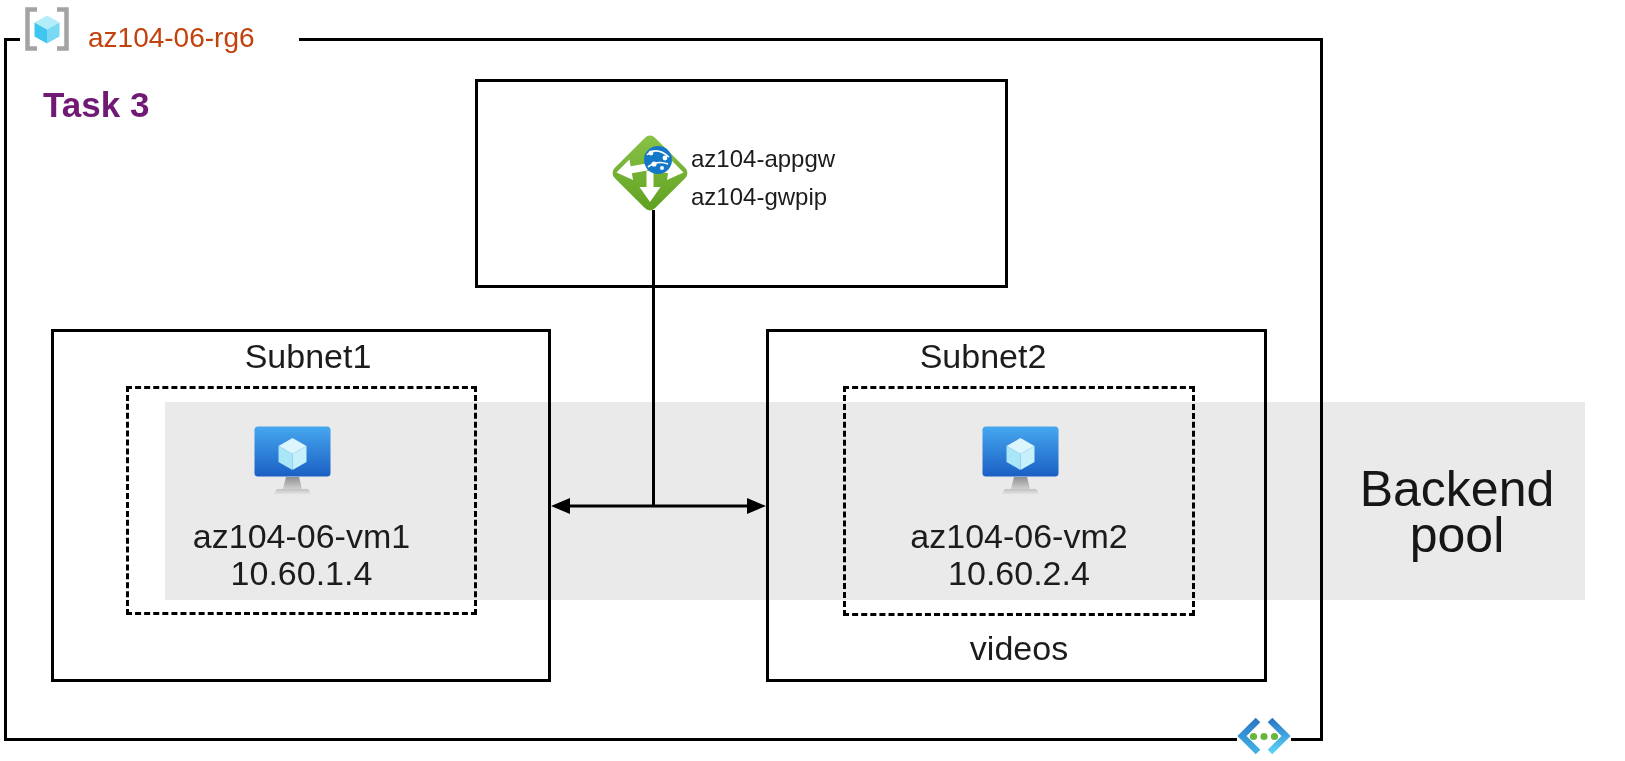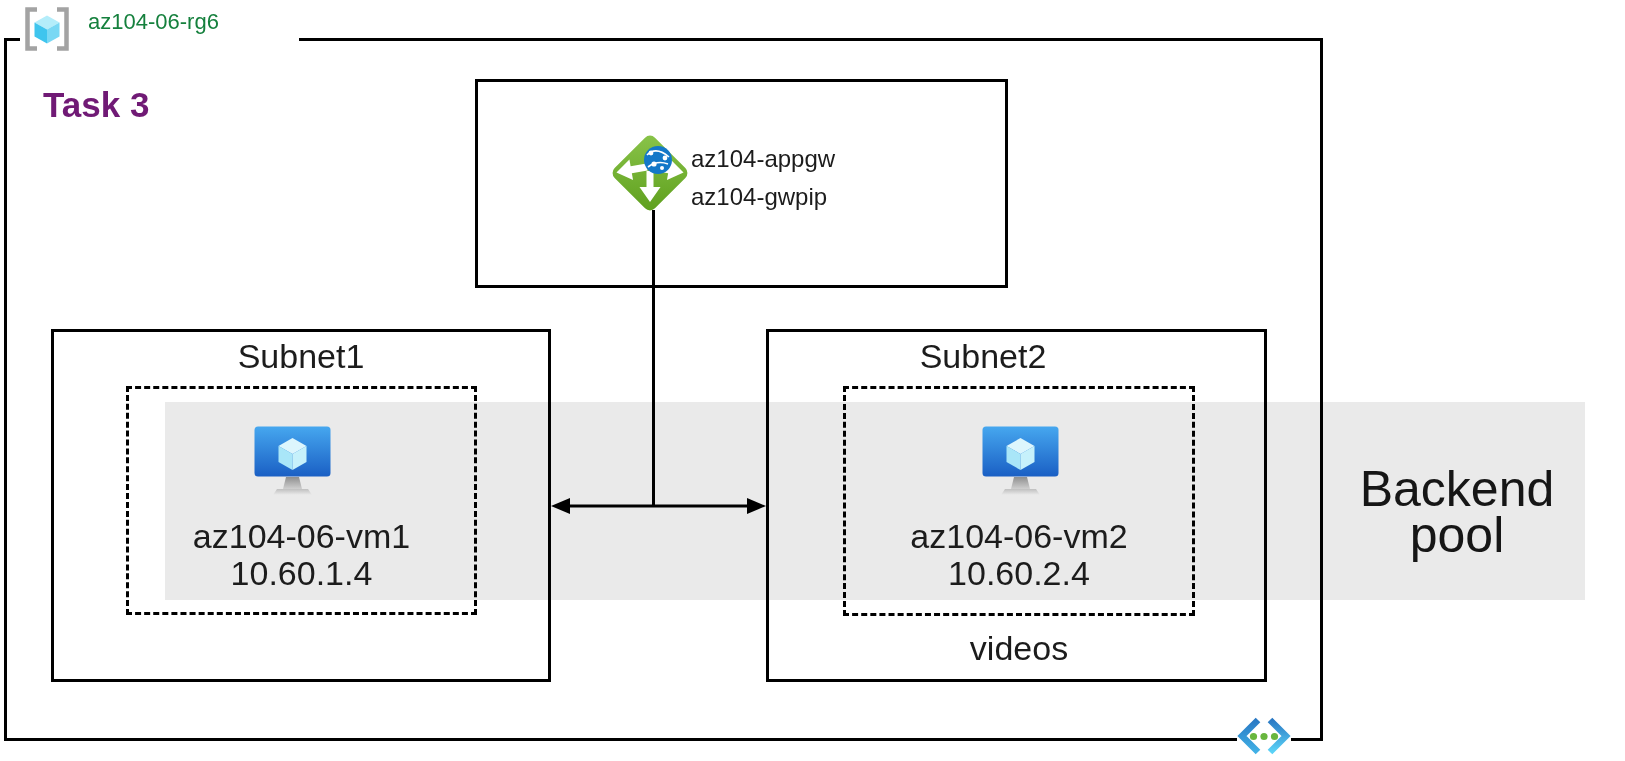--- a/index.html
+++ b/index.html
@@ -9,35 +9,35 @@
   }
   .abs{position:absolute;}
   
   .band{left:165px;top:402px;width:1420px;height:198px;background:#eaeaea;}
   .backend-label{left:1307px;top:466px;width:300px;text-align:center;
     font-size:50px;line-height:46px;color:#161616;}
   
   .rg-box{left:4px;top:38px;width:1319px;height:703px;border:3px solid #000;box-sizing:border-box;}
   .title-mask{left:22px;top:28px;width:277px;height:24px;background:#fff;}
   .rg-icon{left:20px;top:5px;width:54px;height:48px;}
-  .rg-title{left:88px;top:4px;font-size:22px;line-height:36px;color:#15803d;white-space:nowrap;}
+  .rg-title{left:88px;top:20px;font-size:28px;line-height:36px;color:#c2410c;white-space:nowrap;}
   .task{left:43px;top:85px;font-size:35px;line-height:40px;font-weight:bold;color:#701a75;}
   
   .appgw-box{left:475px;top:79px;width:533px;height:209px;border:3px solid #000;box-sizing:border-box;}
   .appgw-label{left:489px;top:88px;font-size:34px;line-height:40px;white-space:nowrap;}
   .appgw-icon{left:604px;top:130px;width:92px;height:88px;}
   .appgw-text{left:684px;top:140px;font-size:24px;line-height:38px;white-space:nowrap;margin-left:7px;}
   
   .vline{left:652px;top:210px;width:3px;height:297px;background:#000;}
   .harrow{left:551px;top:495px;width:215px;height:22px;}
   
   .subnet1-box{left:51px;top:329px;width:500px;height:353px;border:3px solid #000;box-sizing:border-box;}
   .subnet2-box{left:766px;top:329px;width:501px;height:353px;border:3px solid #000;box-sizing:border-box;}
   .subnet-title{top:336px;text-align:center;font-size:34px;line-height:40px;}
-  .st1{left:51px;width:500px;}
+  .st1{left:58px;width:500px;}
   .st2{left:766px;width:434px;}
   .dashed1{left:126px;top:386px;width:351px;height:229px;border:3px dashed #000;box-sizing:border-box;}
   .dashed2{left:843px;top:386px;width:352px;height:230px;border:3px dashed #000;box-sizing:border-box;}
   .vm-icon{width:77px;height:71px;}
   .vm1-icon{left:254px;top:426px;}
   .vm2-icon{left:982px;top:426px;}
   .vm-text{text-align:center;font-size:34px;line-height:37px;}
   .vm1-text{left:126px;top:518px;width:351px;}
   .vm2-text{left:843px;top:518px;width:352px;text-align:center;}
   .store-label{text-align:center;font-size:34px;line-height:38px;}

